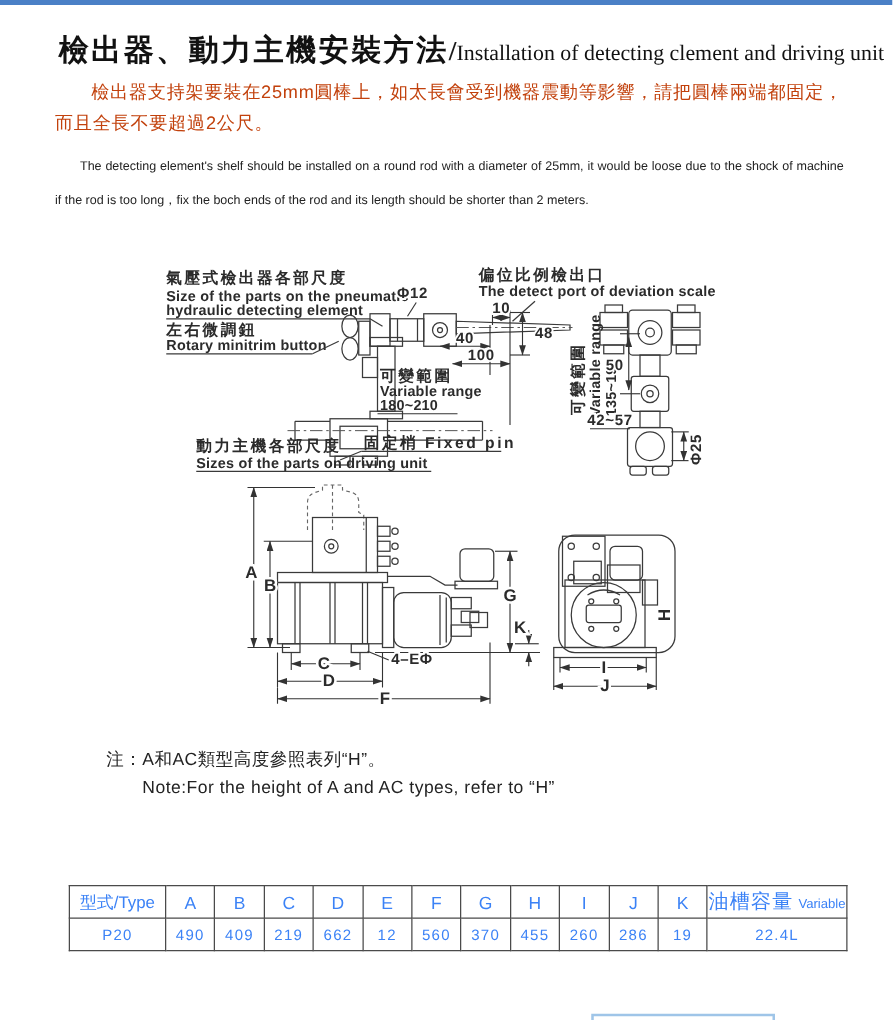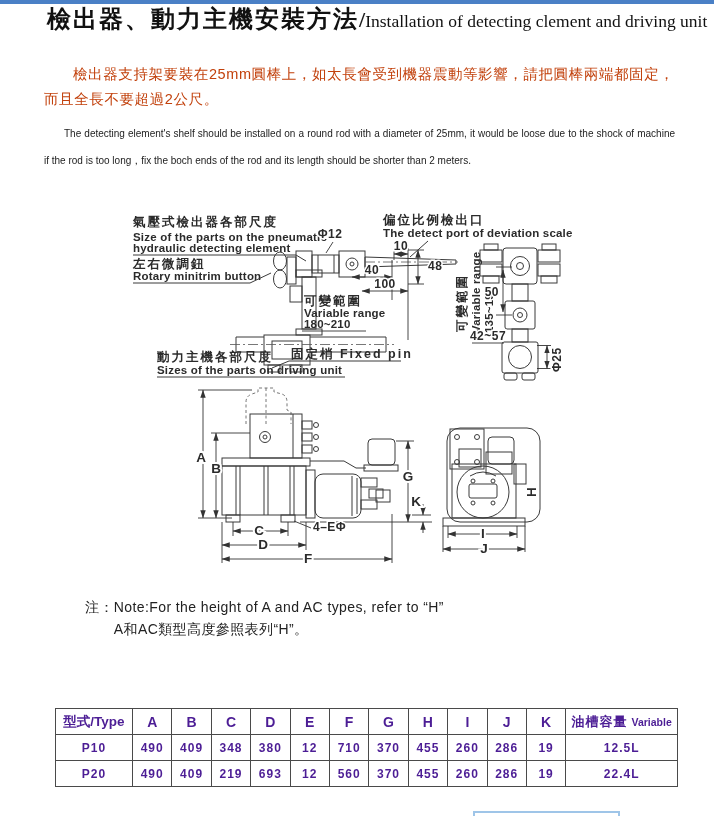--- a/index.html
+++ b/index.html
@@ -3,21 +3,21 @@
 <meta charset="utf-8">
 <style>
   html,body { margin:0; padding:0; }
   body {
     width:714px; height:816px; position:relative; overflow:hidden;
     background:#ffffff; color:#1a1a1a;
     font-family:"Liberation Sans", sans-serif;
   }
   .topbar { position:absolute; top:0; left:0; width:714px; height:4px; background:#4a80c6; }
 
-  .title { position:absolute; top:3px; left:47px; white-space:nowrap;
+  .title { position:absolute; top:24px; left:47px; white-space:nowrap;
            font-family:"Liberation Serif", serif; }
   .title .zh { font-size:24px; font-weight:bold; letter-spacing:2px; color:#111; }
   .title .sep { font-size:22px; font-weight:bold; }
   .title .en { font-size:17.5px; color:#111; }
 
   .intro { position:absolute; left:44px; top:62px; width:631px; }
   .p-zh { margin:0; font-size:14.5px; line-height:25px; text-indent:2em;
           letter-spacing:0.6px; color:#c2410c; }
   .p-en { margin:9px 0 0 0; font-size:10px; line-height:26.5px; text-indent:2em;
           color:#222; text-align:justify; }
@@ -34,26 +34,26 @@
   .gh   { stroke:#666; fill:none; stroke-width:0.9; stroke-dasharray:3 2.5; }
 
   .notes { position:absolute; left:85px; top:597px; display:flex;
            font-size:14px; line-height:21.5px; color:#222; letter-spacing:0.4px; }
   .note-label { white-space:nowrap; }
 
   .spec-table { position:absolute; left:55px; top:708px; width:623px;
                 border-collapse:collapse; table-layout:fixed; }
   .spec-table th, .spec-table td {
     border:1px solid #4a4a4a; text-align:center; vertical-align:middle;
-    height:25px; padding:0; font-weight:bold; color:#4c1d95;
+    height:25px; padding:0; font-weight:normal; color:#3b82f6;
   }
   .spec-table th { font-size:14px; }
   .spec-table th.type-h { font-size:13.5px; }
   .spec-table td { font-size:12px; letter-spacing:1px; }
-  .cap-zh { font-size:13px; letter-spacing:1px;text-align:center; }
+  .cap-zh { font-size:16px; letter-spacing:1px;text-align:center; }
   .cap-en { font-size:10.5px; }
 
   .selbox { position:absolute; left:473px; top:811px; width:143px; height:12px;
             border:2px solid #9fc5e8; background:transparent; }
 </style>
 </head>
 <body>
 
 <div class="topbar"></div>
 
@@ -290,22 +290,22 @@
     <line class="dim" x1="443" y1="326" x2="443" y2="352"></line>
     <line class="dim" x1="525" y1="326" x2="525" y2="352"></line>
     <line class="dim" x1="443" y1="349" x2="525" y2="349" marker-start="url(#ar)" marker-end="url(#ar)"></line>
     <text class="dlet" x="484" y="353" text-anchor="middle">J</text>
   </g>
 </svg>
 
 <div class="notes">
   <span class="note-label">注：</span>
   <div class="note-lines">
+    <div>A和AC類型高度參照表列“H”。</div>
     <div>Note:For the height of A and AC types, refer to “H”</div>
-    <div>A和AC類型高度參照表列“H”。</div>
   </div>
 </div>
 
 <table class="spec-table">
   <colgroup>
     <col style="width:77px">
     <col style="width:39.4px">
       <col style="width:39.4px">
       <col style="width:39.4px">
       <col style="width:39.4px">
@@ -331,40 +331,25 @@
       <th>H</th>
       <th>I</th>
       <th>J</th>
       <th>K</th>
       <th>
         <span class="cap-zh">油槽容量</span>
         <span class="cap-en">Variable</span>
       </th>
     </tr>
     <tr>
-      <td>P10</td>
-      <td>490</td>
-      <td>409</td>
-      <td>348</td>
-      <td>380</td>
-      <td>12</td>
-      <td>710</td>
-      <td>370</td>
-      <td>455</td>
-      <td>260</td>
-      <td>286</td>
-      <td>19</td>
-      <td>12.5L</td>
-    </tr>
-    <tr>
       <td>P20</td>
       <td>490</td>
       <td>409</td>
       <td>219</td>
-      <td>693</td>
+      <td>662</td>
       <td>12</td>
       <td>560</td>
       <td>370</td>
       <td>455</td>
       <td>260</td>
       <td>286</td>
       <td>19</td>
       <td>22.4L</td>
     </tr>
   </tbody>

